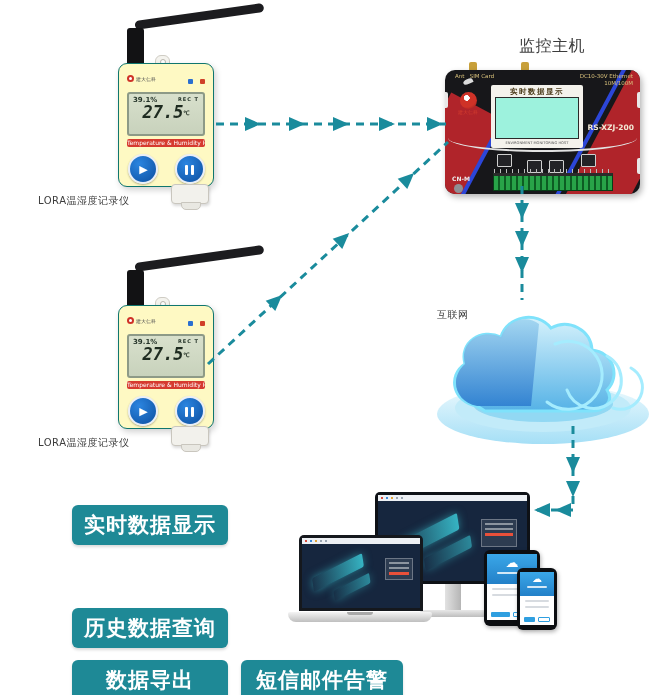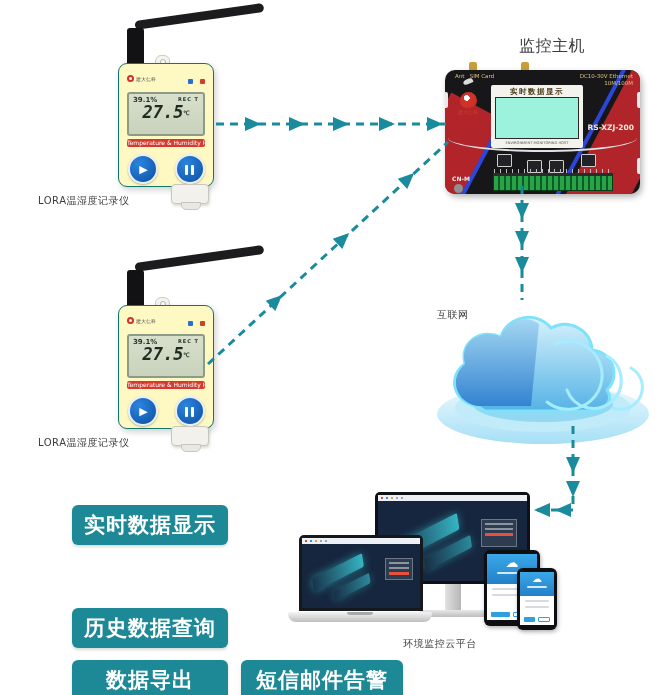--- a/index.html
+++ b/index.html
@@ -357,20 +357,19 @@
       </div>
       <div class="app-line"></div>
       <div class="app-line"></div>
       <div class="app-btns">
           <span class="ab1"></span>
           <span class="ab2"></span>
         </div>
     </div>
   </div>
 
-  <div class="node-label" style="left:360px;top:637px;width:160px;text-align:center;">环境监控云平台</div>
 
   <div class="chip" style="left:72px;top:505px;width:156px;">实时数据显示</div>
   <div class="chip" style="left:72px;top:608px;width:156px;">历史数据查询</div>
   <div class="chip" style="left:72px;top:660px;width:156px;">数据导出</div>
   <div class="chip" style="left:241px;top:660px;width:162px;">短信邮件告警</div>
 
 </div>
 
 </body></html>

